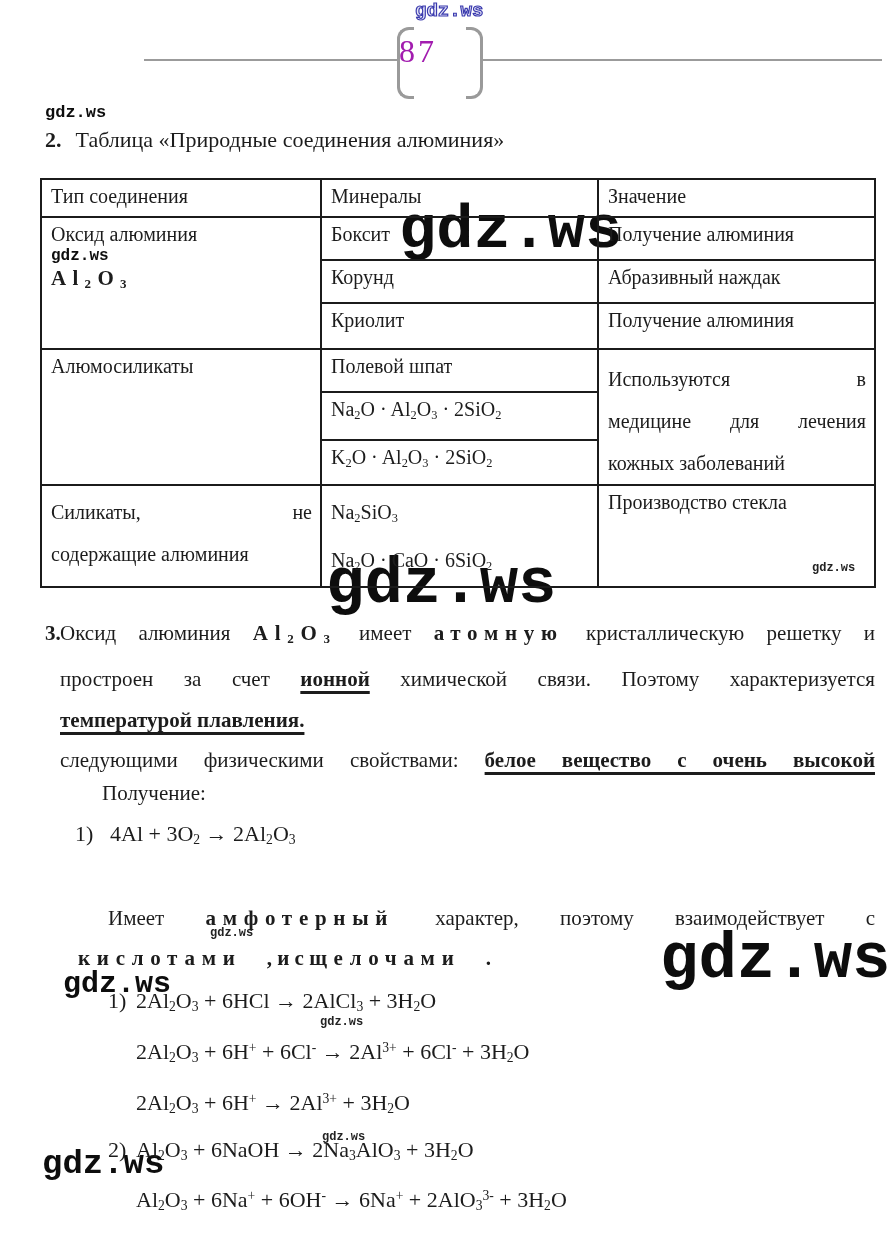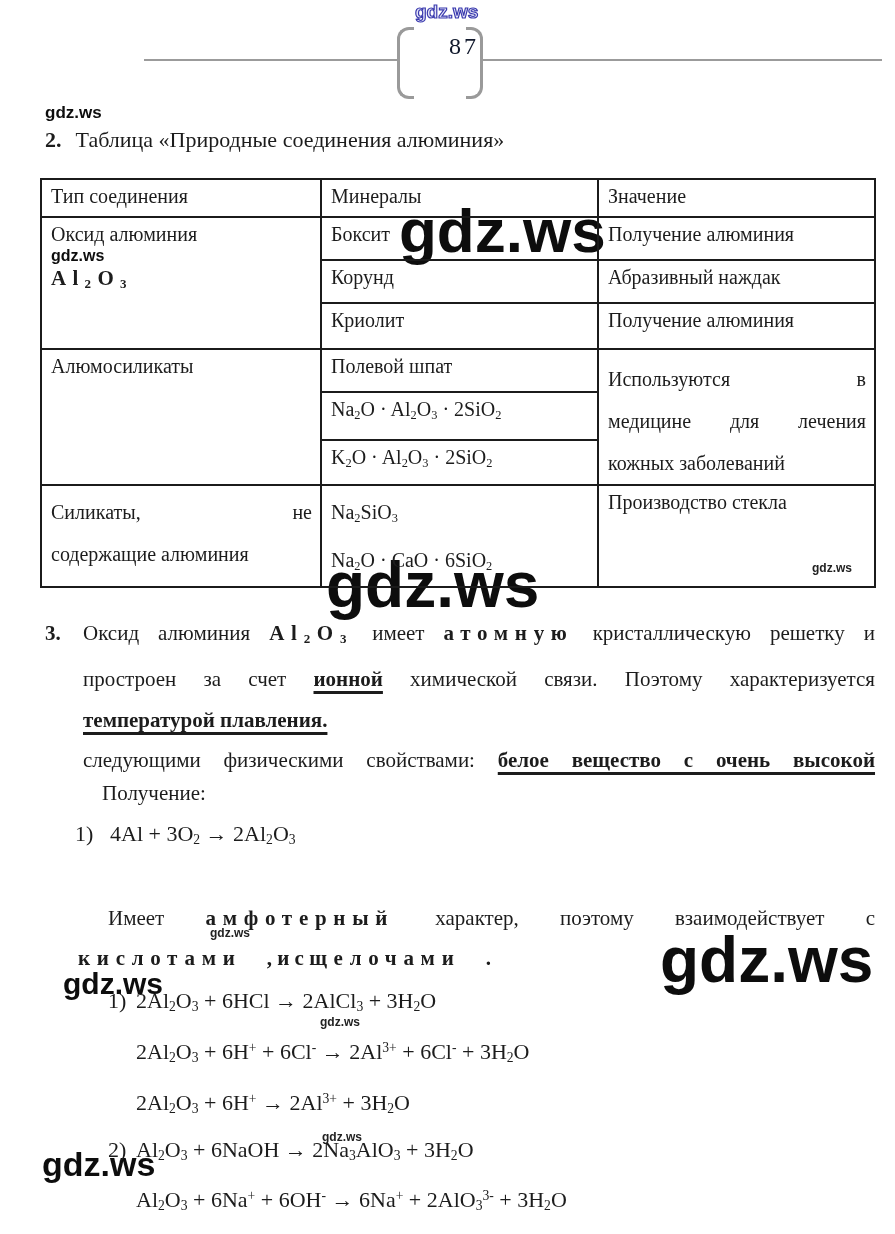--- a/index.html
+++ b/index.html
@@ -5,24 +5,24 @@
   html,body{margin:0;padding:0;background:#fff;}
   .page{position:relative;width:895px;height:1234px;background:#fff;overflow:hidden;
         font-family:"Liberation Serif","DejaVu Serif",serif;color:#1c1c1c;}
   
   .rule{position:absolute;height:2px;background:#9b9b9b;top:59px;}
   .rule.left{left:144px;width:253px;}
   .rule.right{left:481px;width:401px;}
   .bracket{position:absolute;top:27px;width:14px;height:66px;border:0 solid #9a9a9a;}
   .bracket.l{left:397px;border-left-width:3px;border-top-width:3px;border-bottom-width:3px;border-radius:12px 0 0 12px;}
   .bracket.r{left:466px;border-right-width:3px;border-top-width:3px;border-bottom-width:3px;border-radius:0 12px 12px 0;}
-  .page-num{position:absolute;left:399px;top:33px;width:80px;text-align:right;
-            font-size:24px;letter-spacing:3px;color:#0f172a;}
+  .page-num{position:absolute;left:399px;top:33px;width:80px;text-align:left;
+            font-size:32px;letter-spacing:3px;color:#a21caf;}
   
-  .wm{position:absolute;font-family:Liberation Sans, sans-serif;
+  .wm{position:absolute;font-family:Liberation Mono, monospace;
       color:#0d0d0d;line-height:1;pointer-events:none;white-space:nowrap;}
   .wm.top-blue{left:415px;top:2px;font-size:19px;font-weight:bold;color:#e4e4f6;
                -webkit-text-stroke:1.2px #3a3aae;}
   .wm.h2{left:45px;top:104px;font-size:17px;font-weight:bold;}
   .wm.table-big{left:399px;top:200px;font-size:62px;font-weight:bold;}
   .wm.small{font-size:12px;font-weight:600;color:#222;}
   .wm.sr{left:812px;top:562px;}
   .wm.mid-big{left:326px;top:553px;font-size:64px;font-weight:bold;}
   .wm.c1{left:210px;top:927px;}
   .wm.right-big{left:660px;top:928px;font-size:64px;font-weight:bold;}
@@ -40,21 +40,21 @@
        font-size:20px;font-weight:normal;padding:5px 8px 0 9px;overflow:hidden;}
   .jl{text-align:justify;text-align-last:justify;}
   .ll{text-align:left;text-align-last:left;}
   .cellline{line-height:42px;}
   .cell-formula{font-weight:bold;letter-spacing:0.30em;font-size:21px;margin-top:2px;}
   sub{font-size:0.62em;vertical-align:-0.22em;}
   sup{font-size:0.62em;vertical-align:0.5em;}
   
   .p3{position:absolute;left:45px;top:613px;width:830px;font-size:21px;line-height:40.5px;}
   .p3 .pnum{position:absolute;left:0;top:0;font-weight:bold;}
-  .p3 .tline{margin-left:38px;}
+  .p3 .tline{margin-left:15px;}
   .s-p{font-weight:normal;}
   .s-b{font-weight:bold;margin-left:20px;}
   .s-bs{font-weight:bold;letter-spacing:0.32em;}
   .s-bu{font-weight:bold;text-decoration:underline;text-decoration-thickness:2.5px;text-underline-offset:5px;}
   .polu{position:absolute;left:78px;top:781px;font-size:21px;margin-left:24px;}
   .eqset{position:absolute;font-size:22px;}
   .setA{left:75px;top:814px;line-height:40.5px;width:800px;}
   .setA .eq-num{display:inline-block;width:35px;}
   .amph{position:absolute;left:78px;top:898px;width:797px;font-size:21px;line-height:40px;}
   .amph .indent{text-indent:30px;}

